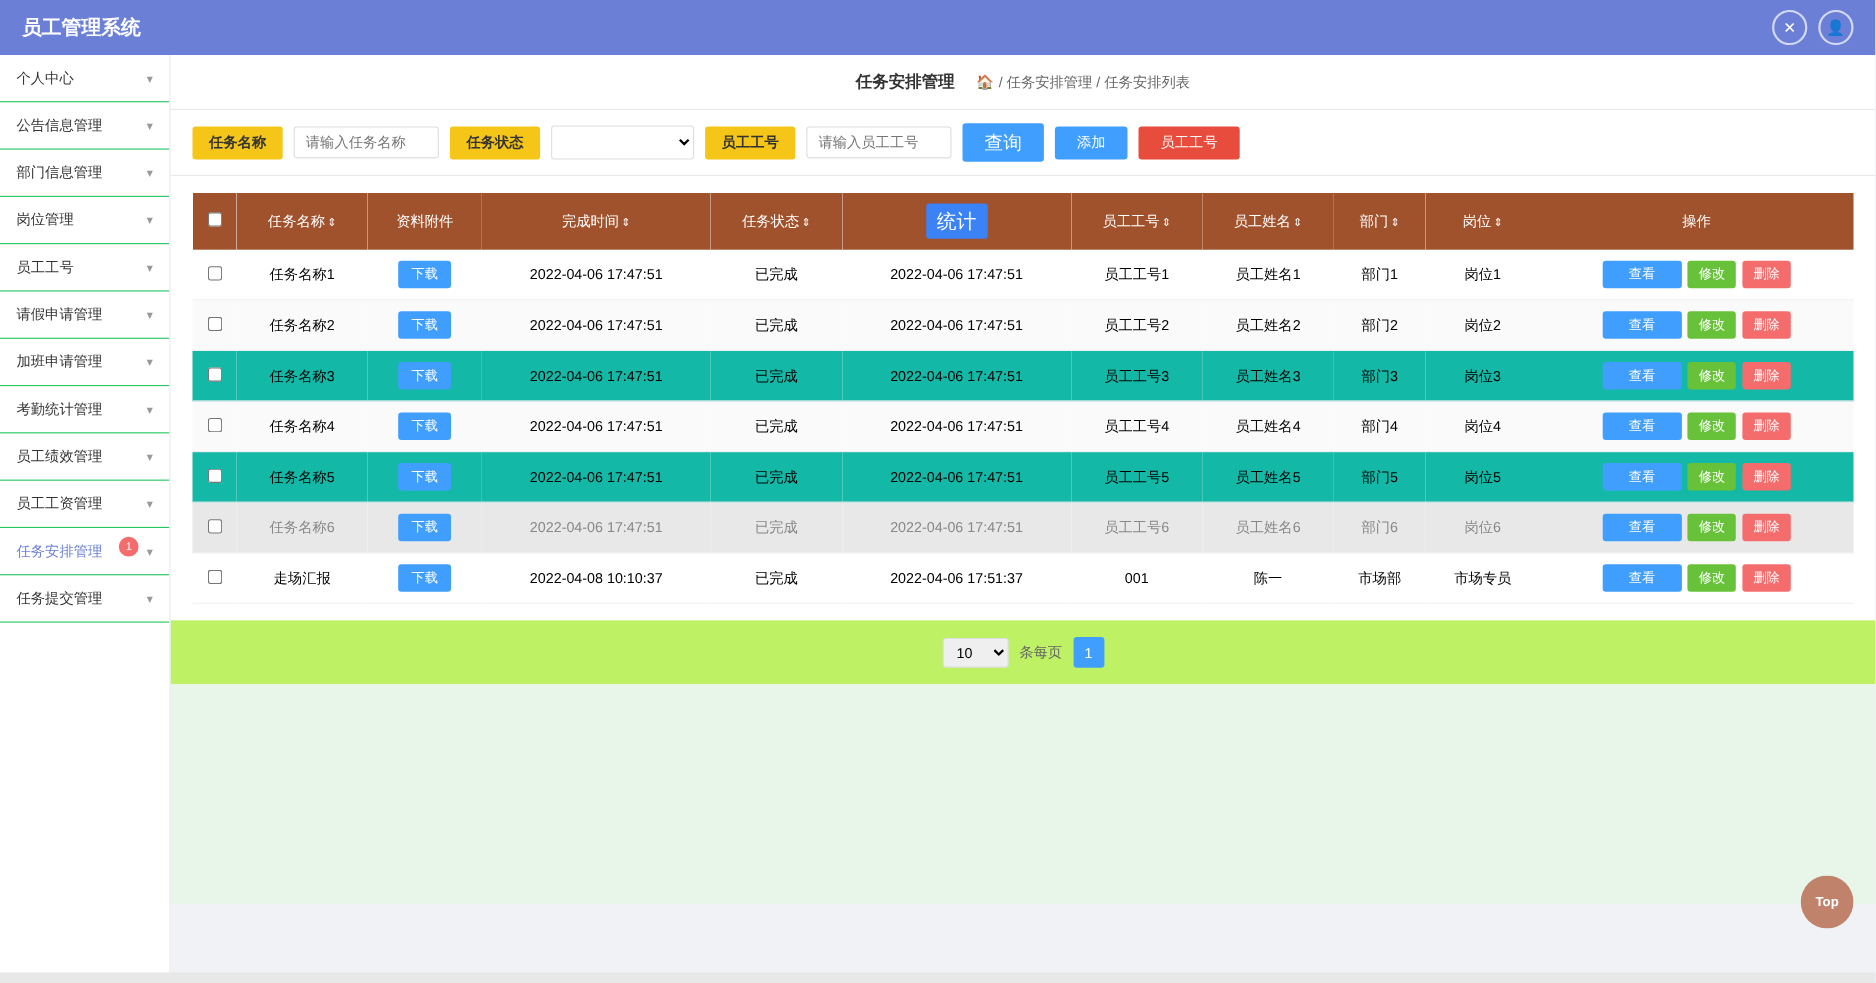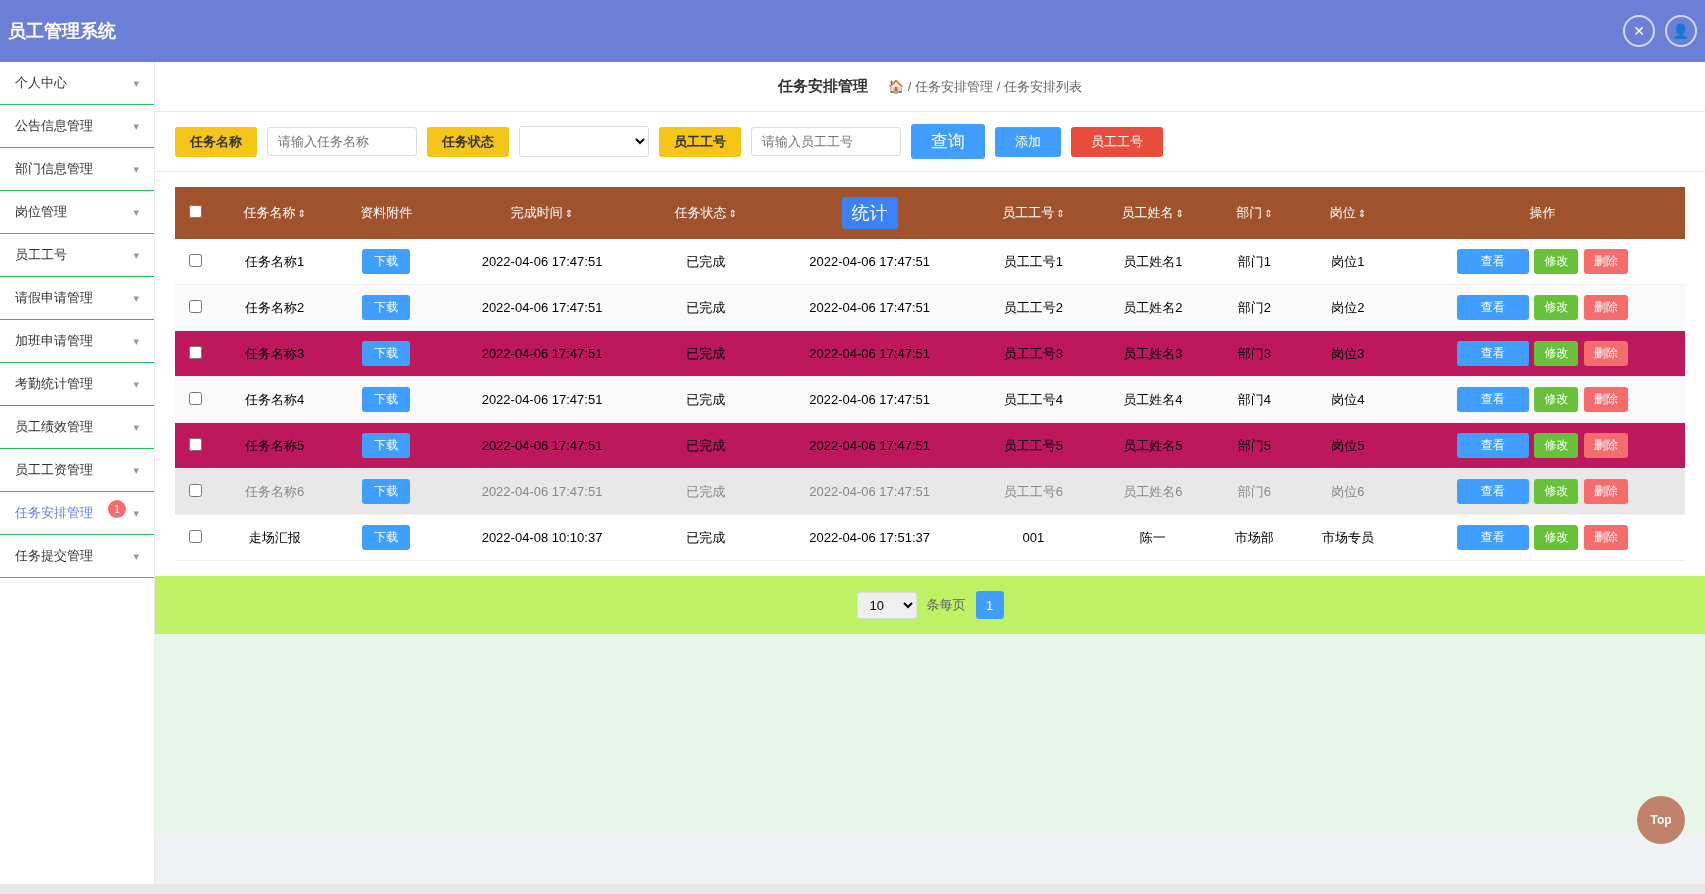--- a/index.html
+++ b/index.html
@@ -1,25 +1,25 @@
 <!DOCTYPE html>
 <html><head>
   <meta charset="utf-8">
   <style>
     * { box-sizing: border-box; margin: 0; padding: 0; }
     body { font-family: 'Microsoft YaHei', Arial, sans-serif; font-size: 13px; background: #f0f2f5; overflow-x: hidden; }
 
     
     .header {
       background: #6b7fd7;
-      height: 62px;
+      height: 50px;
       display: flex;
       align-items: center;
       justify-content: space-between;
-      padding: 0 8px;
+      padding: 0 20px;
       color: white;
     }
     .header-title { font-size: 18px; font-weight: bold; }
     .header-icons { display: flex; gap: 10px; }
     .header-icon-btn {
       width: 32px; height: 32px;
       border-radius: 50%;
       border: 2px solid rgba(255,255,255,0.7);
       background: transparent;
       color: white;
@@ -100,21 +100,21 @@
       padding: 6px 15px;
       border-radius: 3px;
       font-weight: bold;
       font-size: 13px;
     }
     .filter-input {
       border: 1px solid #ddd;
       border-radius: 3px;
       padding: 6px 10px;
       font-size: 13px;
-      width: 150px;
+      width: 132px;
       outline: none;
     }
     .filter-select {
       border: 1px solid #ddd;
       border-radius: 3px;
       padding: 6px 10px;
       font-size: 13px;
       width: 130px;
       outline: none;
       background: white;
@@ -180,21 +180,21 @@
       padding: 4px 10px;
       cursor: pointer;
       font-size: 18px;
       white-space: nowrap;
     }
 
     tbody tr {
       border-bottom: 1px solid #f0f0f0;
     }
     tbody tr:nth-child(even) { background: #fafafa; }
-    tbody tr.highlighted { background: #be185d; margin-left: 41px; }
+    tbody tr.highlighted { background: #14b8a6; margin-left: 41px; }
     tbody tr.grayed { background: #e8e8e8; color: #888; }
 
     tbody td {
       padding: 10px 8px;
       text-align: center;
       white-space: nowrap;
     }
 
     .btn-download {
       background: #409eff;

